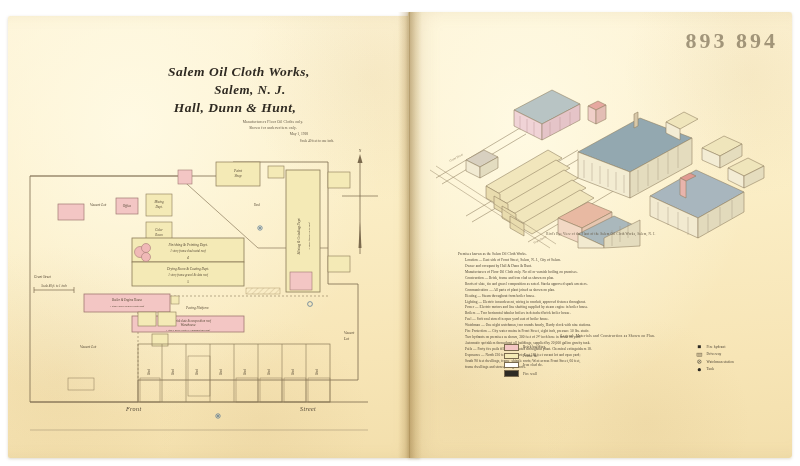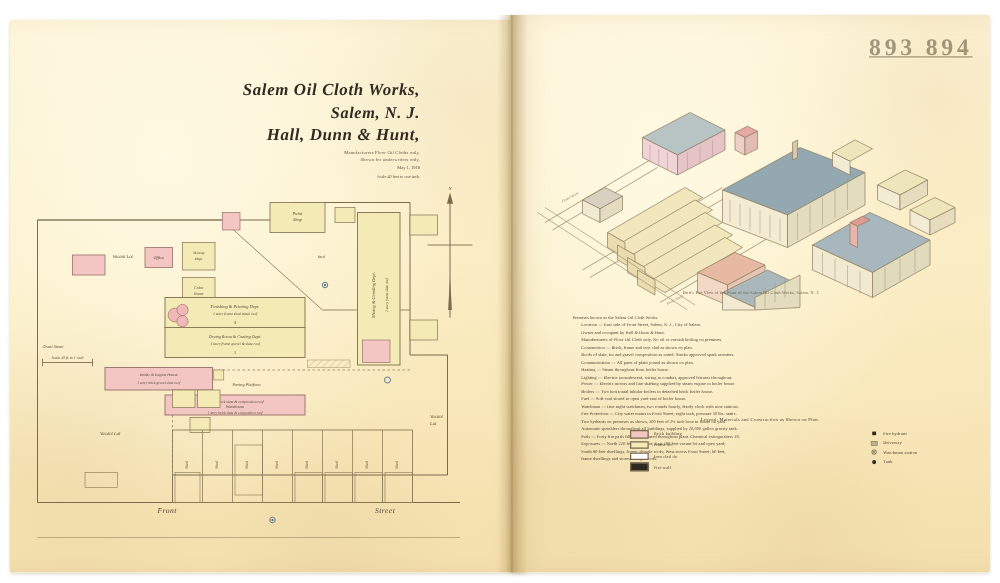--- a/index.html
+++ b/index.html
@@ -86,36 +86,35 @@
       radial-gradient(circle at 88% 14%, rgba(200,166,104,0.11) 0%, rgba(200,166,104,0) 24%),
       radial-gradient(circle at 62% 92%, rgba(190,154,92,0.10) 0%, rgba(190,154,92,0) 22%);
   }
 
   
   #page-numbers {
     position: absolute;
     right: 14px;
     top: 16px;
     font-family: "Liberation Serif", serif;
-    font-size: 19px;
+    font-size: 22px;
     letter-spacing: 3px;
     color: #6d6048;
     opacity: 0.62;
     font-weight: bold;
     white-space: nowrap;
-    text-decoration: underline;
   }
 
   
   #title-block {
     position: absolute;
     left: 118px;
     top: 48px;
     width: 210px;
-    text-align: right;
+    text-align: center;
   }
   .title-line {
     font-family: "Liberation Serif", serif;
     font-style: italic;
     font-weight: bold;
     color: #2f2a22;
     letter-spacing: 0.5px;
   }
   #title-1 { font-size: 13.5px; margin-left: 16px; }
   #title-2 { font-size: 13.5px; margin-left: 8px; margin-top: 2px; }

